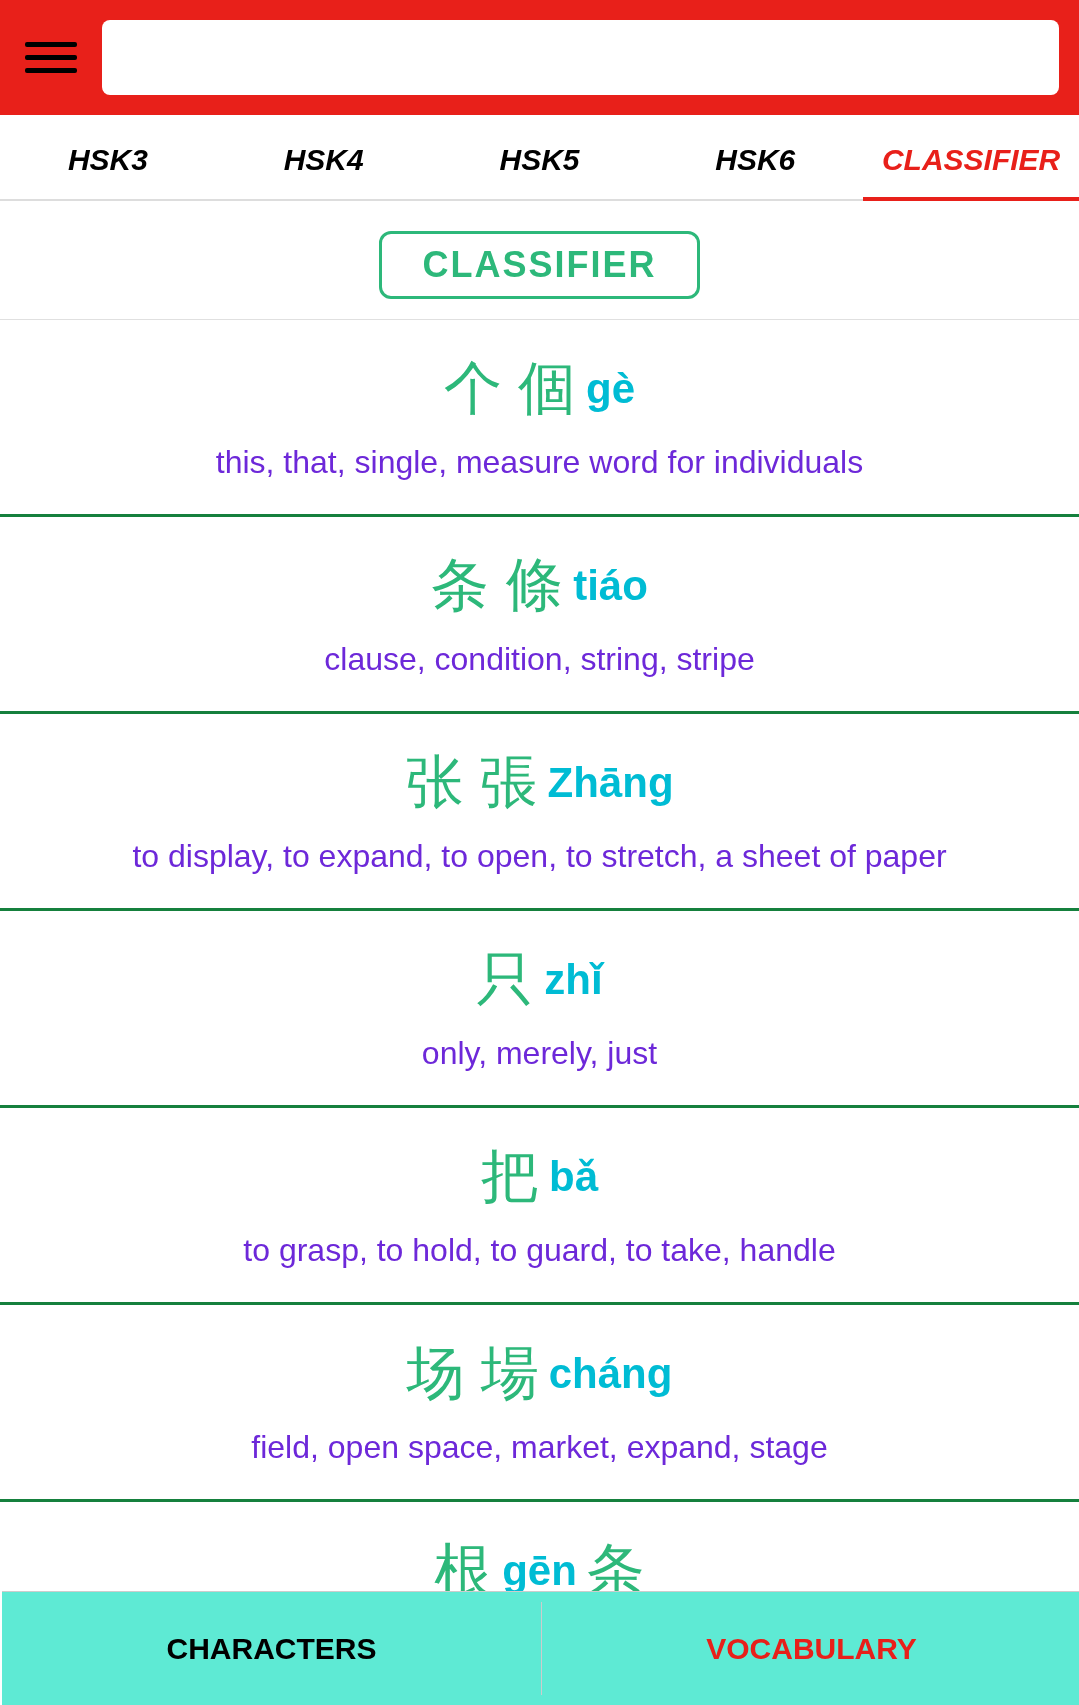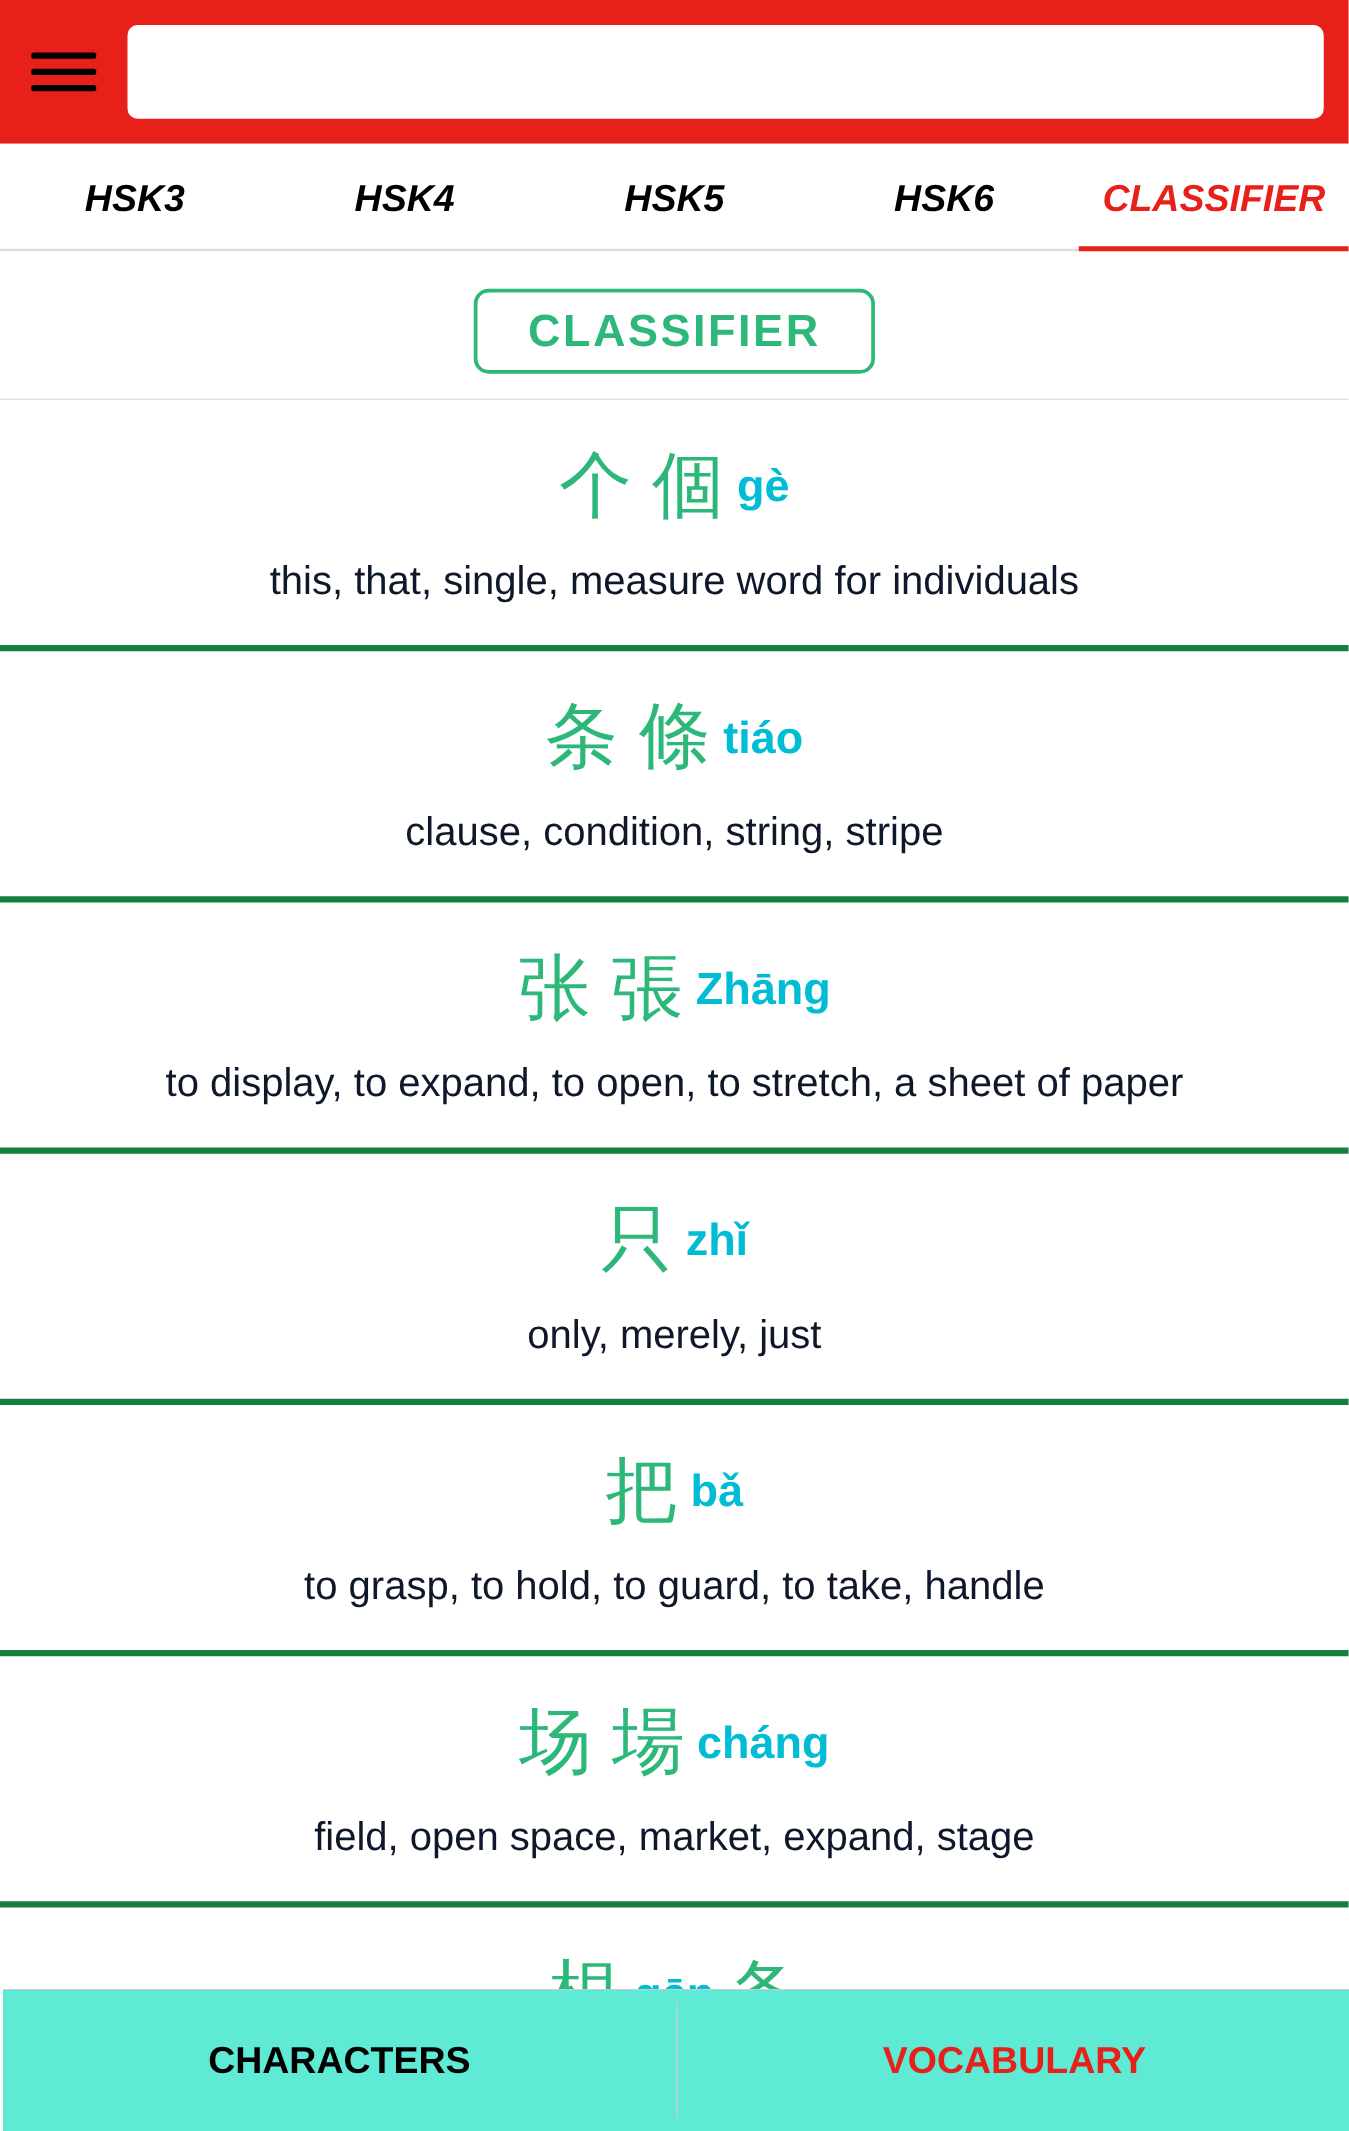--- a/index.html
+++ b/index.html
@@ -83,42 +83,42 @@
       padding: 10px 40px;
       font-size: 36px;
       font-weight: bold;
       color: #2db87a;
       letter-spacing: 2px;
     }
 
     
     .word-entry {
       padding: 30px 30px 28px;
-      border-bottom: 5px solid #15803d;
+      border-bottom: 3px solid #15803d;
       text-align: center;
     }
     .word-chars {
       font-size: 58px;
       color: #2db87a;
       margin-bottom: 10px;
       display: flex;
       align-items: center;
       justify-content: center;
       gap: 10px;
     }
     .word-pinyin {
-      font-size: 36px;
+      font-size: 42px;
       font-weight: bold;
       color: #00bcd4;
     }
     .word-definition {
       font-size: 32px;
-      color: #0f172a;
+      color: #6d28d9;
       line-height: 1.5;
-      margin-top: 12px;
+      margin-top: 0;
     }
 
     
     .bottom-nav {
       position: fixed;
       bottom: 0;
       left: 2px;
       width: 1079px;
       height: 114px;
       background: #5eead4;

